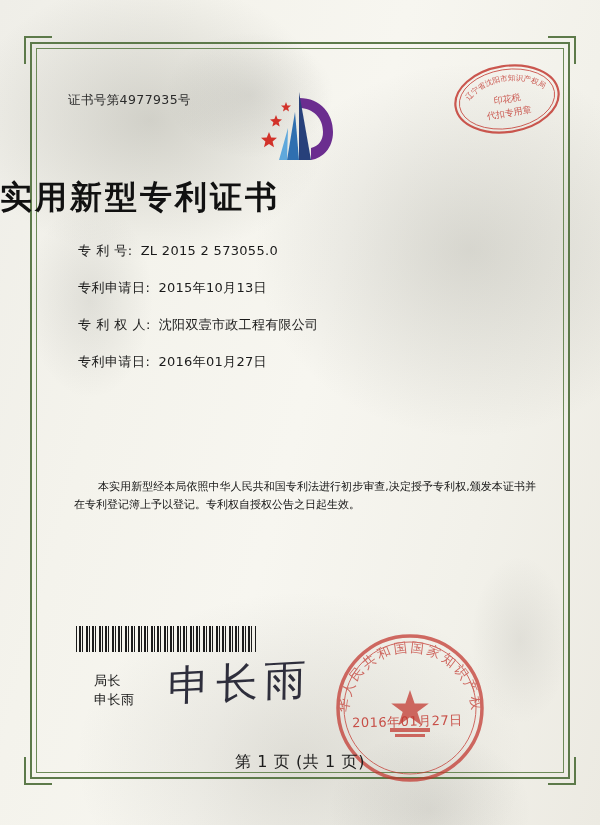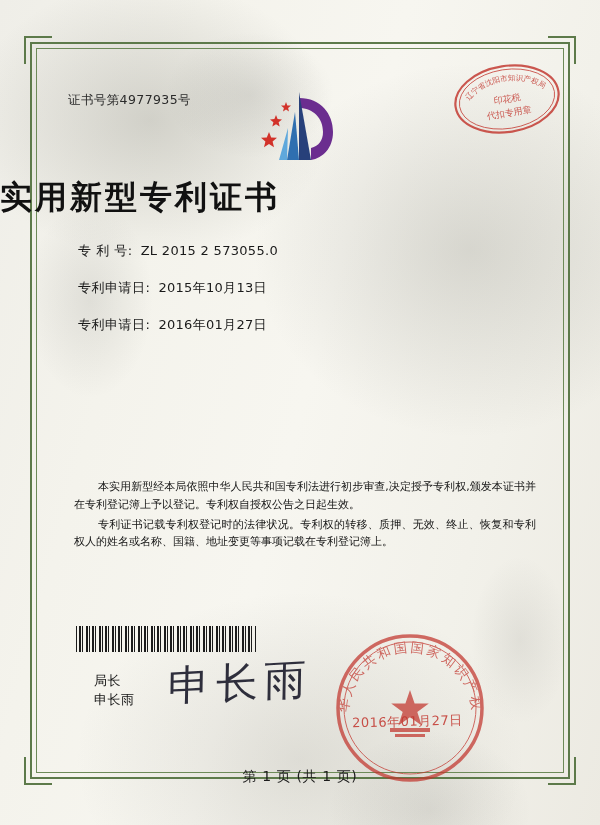--- a/index.html
+++ b/index.html
@@ -176,23 +176,23 @@
     letter-spacing: 6px;
     transform: rotate(-3deg) skewX(-4deg);
     opacity: 0.9;
   }
 
   
   .footer {
     position: absolute;
     left: 0;
     right: 0;
-    top: 768px;
+    top: 752px;
     text-align: center;
-    font-size: 14px;
+    font-size: 16px;
     color: #1c1c1c;
     letter-spacing: 0.6px;
   }
 
   
   .seal-top {
     position: absolute;
     left: 452px;
     top: 62px;
     width: 110px;
@@ -276,28 +276,31 @@
   <div class="fields">
     <div class="field-row">
       <span class="field-label">专 利 号:</span>
       <span class="field-value">ZL 2015 2 573055.0</span>
     </div>
     <div class="field-row">
       <span class="field-label">专利申请日:</span>
       <span class="field-value">2015年10月13日</span>
     </div>
     <div class="field-row">
+      <span class="field-label">专 利 权 人:</span>
+      <span class="field-value">沈阳双壹市政工程有限公司</span>
+    </div>
+    <div class="field-row">
       <span class="field-label">专利申请日:</span>
       <span class="field-value">2016年01月27日</span>
     </div>
   </div>
 
   <div class="body-text">
     <p>本实用新型经本局依照中华人民共和国专利法进行初步审查,决定授予专利权,颁发本证书并在专利登记簿上予以登记。专利权自授权公告之日起生效。</p>
-    <p>专利证书记载专利权登记时的法律状况。专利权的转移、质押、无效、终止、恢复和专利权人的姓名或名称、国籍、地址变更等事项记载在专利登记簿上。</p>
   </div>
 
   <div class="barcode"></div>
 
   <div class="director">
     <div>局长</div>
     <div>申长雨</div>
   </div>
   <div class="signature">申长雨</div>
 

